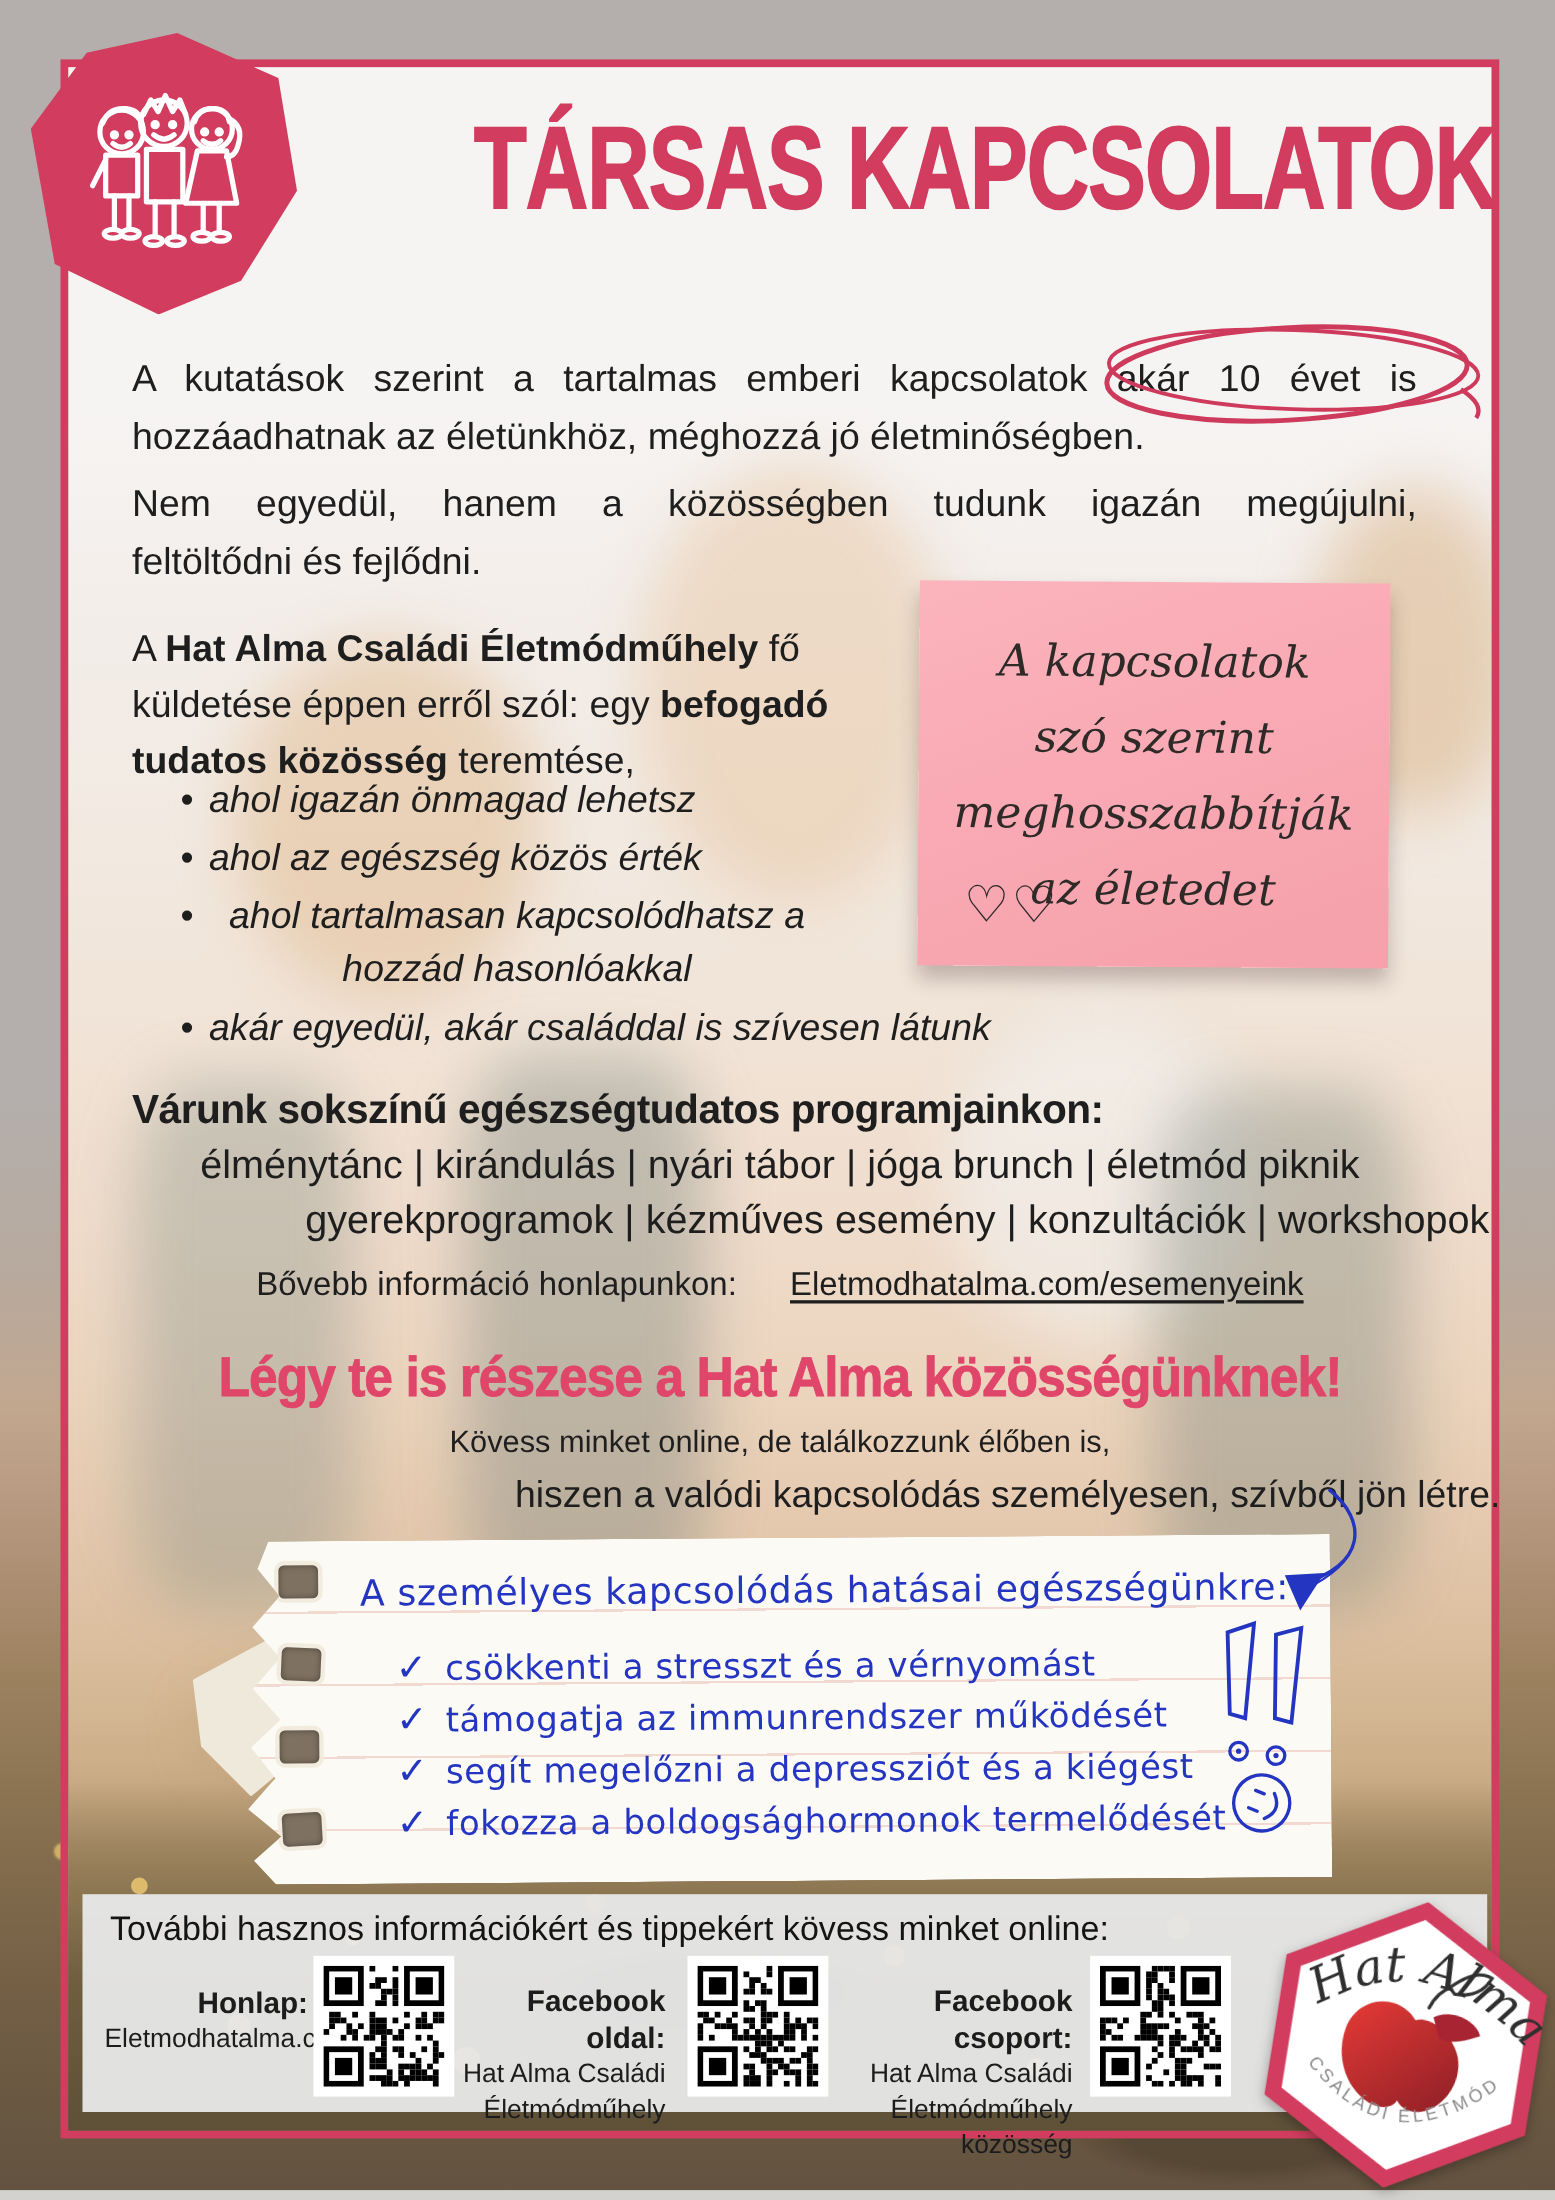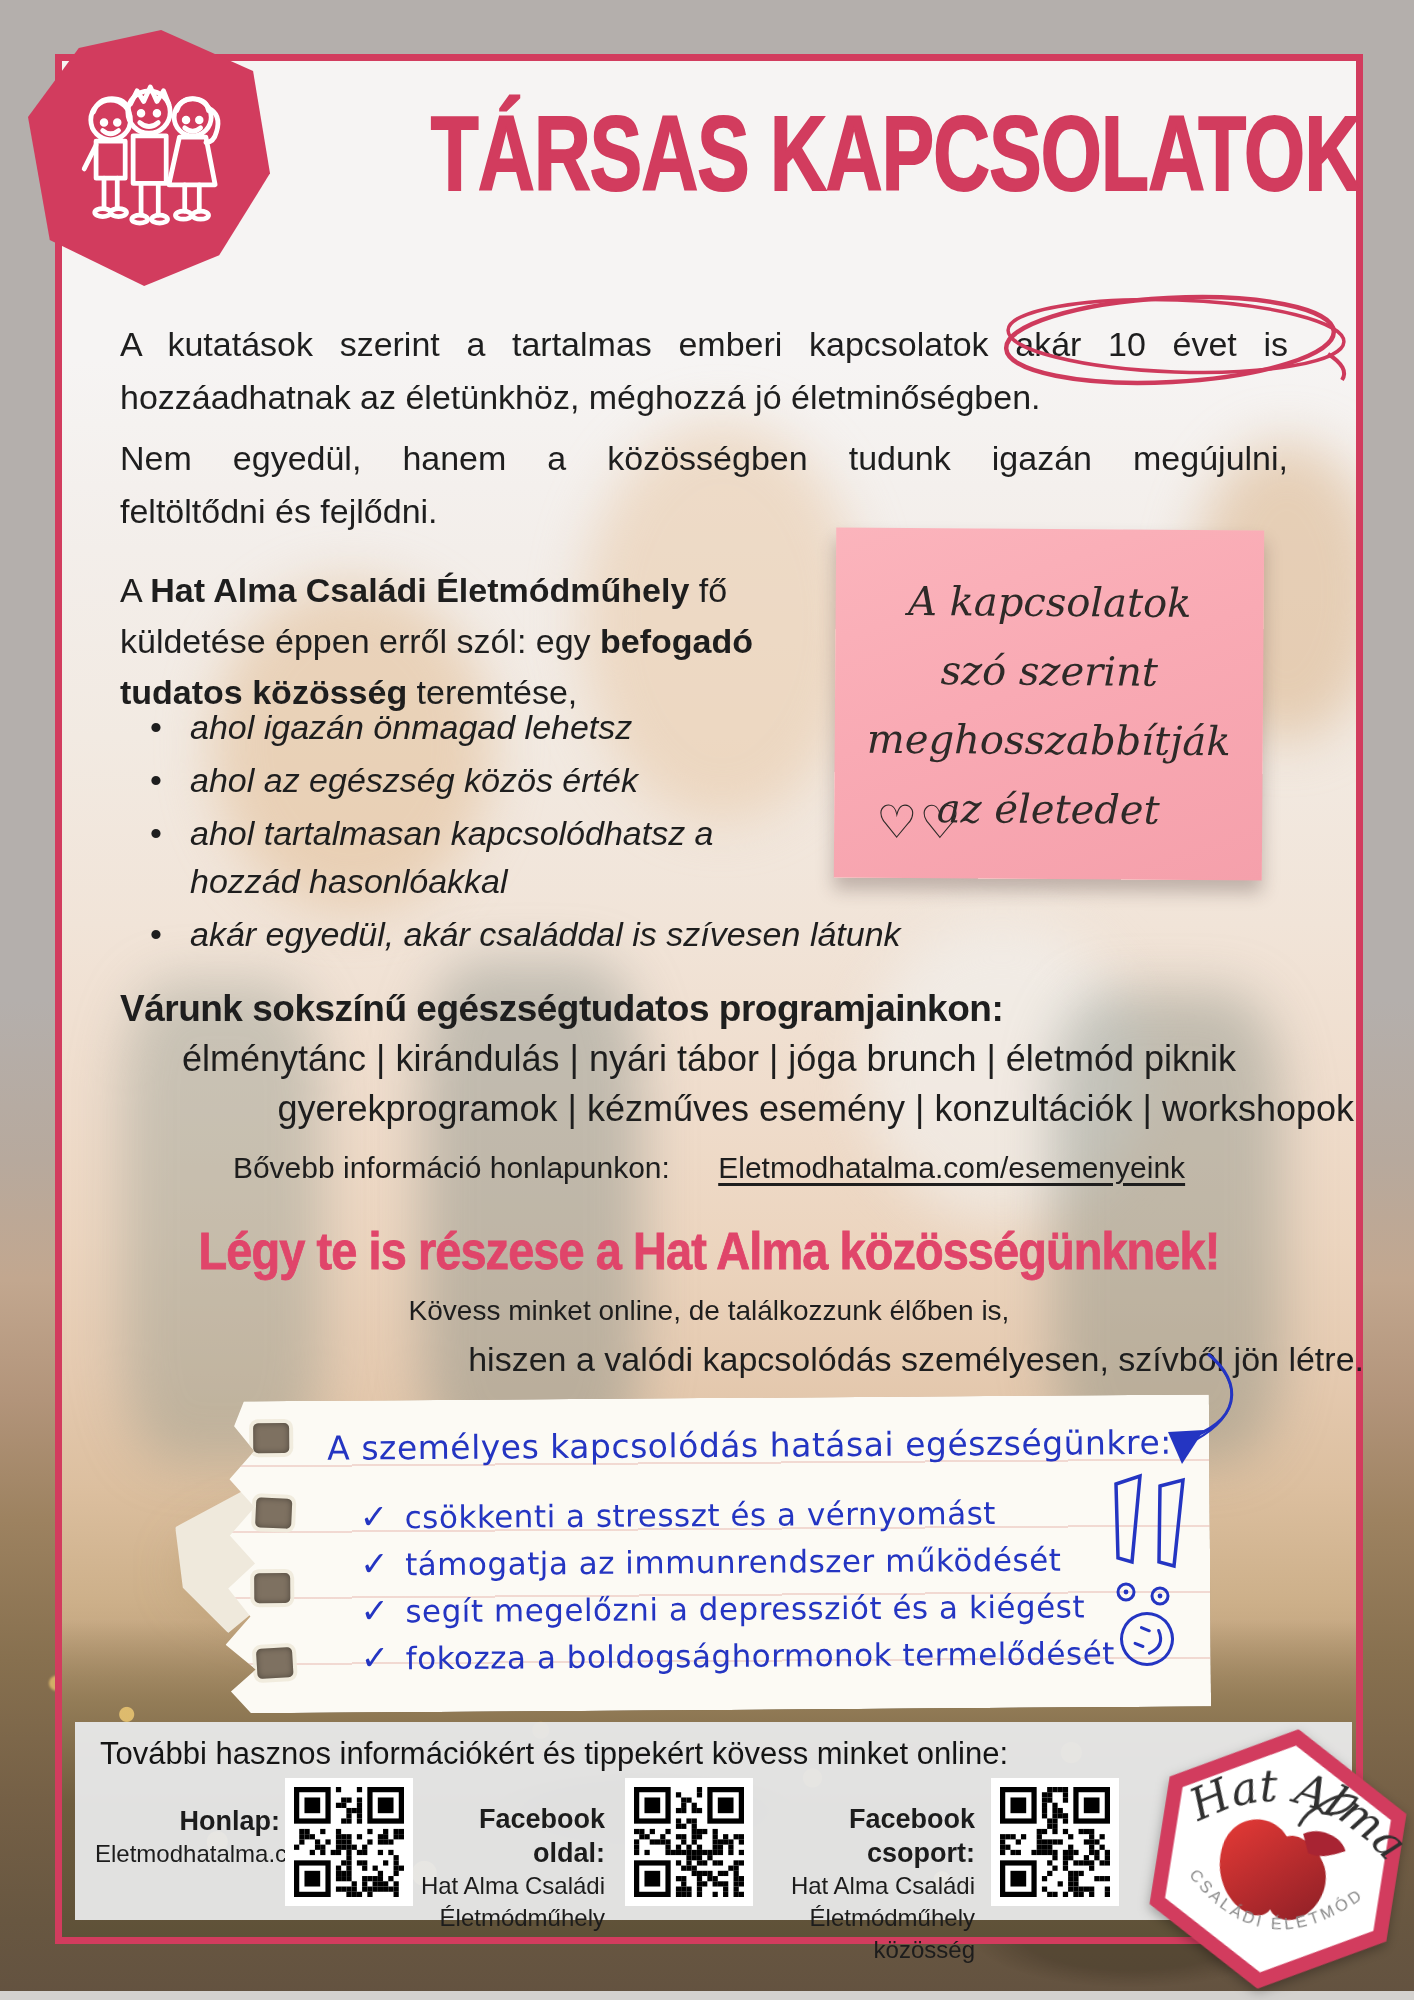--- a/index.html
+++ b/index.html
@@ -70,21 +70,21 @@
   
   .intro { position:absolute; left:120px; top:318px; width:1168px; z-index:2; font-size:34px; line-height:53px; }
   .jline { text-align:justify; text-align-last:justify; }
   .intro .p2 { margin-top:8px; }
   .circle-anno { position:absolute; left:998px; top:284px; width:356px; height:110px; z-index:3; pointer-events:none; }
 
   
   .mission { position:absolute; left:120px; top:565px; width:680px; z-index:2; font-size:34px; line-height:51px; }
   .mission b { font-weight:bold; }
   .bullets { position:absolute; left:150px; top:703px; width:900px; z-index:2; font-size:34px; line-height:48px; font-style:italic; }
-  .bullets .row { display:flex; margin-bottom:5px; }
+  .bullets .row { display:flex; margin-bottom:5px;text-align:center; }
   .bullets .dot { width:40px; flex:0 0 40px; font-style:normal; }
   .bullets .dot::before { content:"•"; font-size:34px; }
   .bullets .row:nth-child(3) .bt { max-width:560px; }
 
   
   .sticky { position:absolute; left:835px; top:529px; width:428px; height:350px; z-index:2;
     background:linear-gradient(160deg,#fbb4bc 0%,#f9aab4 45%,#f5a0ab 100%);
     box-shadow:0 12px 18px rgba(60,40,40,.28); transform:rotate(.4deg);
     font-family:"DejaVu Serif", serif; font-style:italic; color:#2e2a28;
     display:flex; flex-direction:column; align-items:center; justify-content:center;

